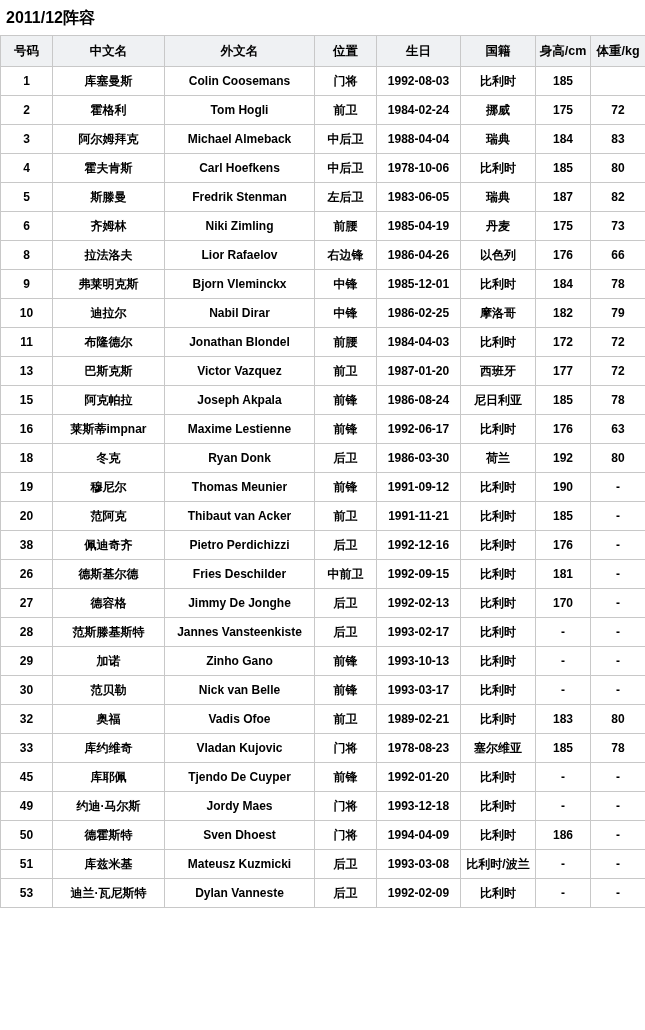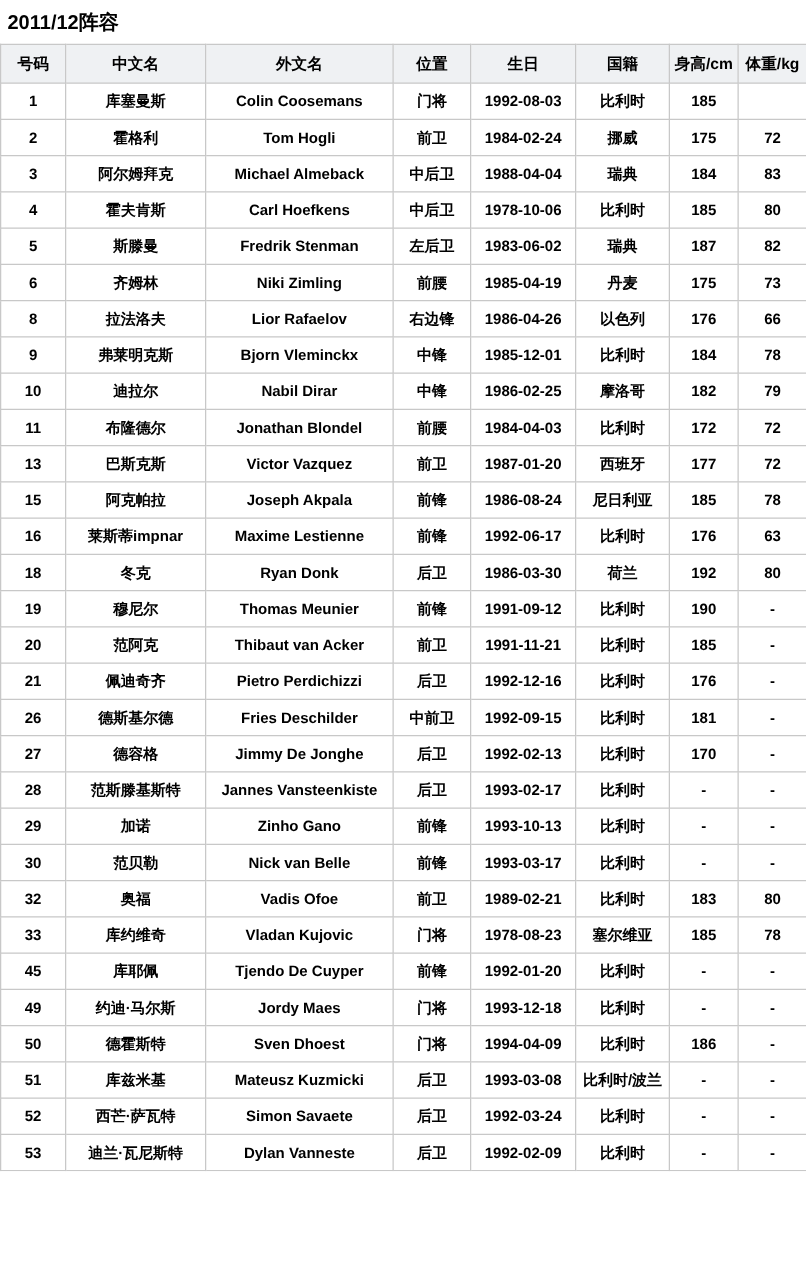--- a/index.html
+++ b/index.html
@@ -126,21 +126,21 @@
           <td>1978-10-06</td>
           <td>比利时</td>
           <td>185</td>
           <td>80</td>
         </tr>
         <tr>
           <td>5</td>
           <td>斯滕曼</td>
           <td>Fredrik Stenman</td>
           <td>左后卫</td>
-          <td>1983-06-02</td>
+          <td>1983-06-05</td>
           <td>瑞典</td>
           <td>187</td>
           <td>82</td>
         </tr>
         <tr>
           <td>6</td>
           <td>齐姆林</td>
           <td>Niki Zimling</td>
           <td>前腰</td>
           <td>1985-04-19</td>
@@ -242,21 +242,21 @@
           <td>20</td>
           <td>范阿克</td>
           <td>Thibaut van Acker</td>
           <td>前卫</td>
           <td>1991-11-21</td>
           <td>比利时</td>
           <td>185</td>
           <td>-</td>
         </tr>
         <tr>
-          <td>21</td>
+          <td>38</td>
           <td>佩迪奇齐</td>
           <td>Pietro Perdichizzi</td>
           <td>后卫</td>
           <td>1992-12-16</td>
           <td>比利时</td>
           <td>176</td>
           <td>-</td>
         </tr>
         <tr>
           <td>26</td>
@@ -362,30 +362,20 @@
           <td>51</td>
           <td>库兹米基</td>
           <td>Mateusz Kuzmicki</td>
           <td>后卫</td>
           <td>1993-03-08</td>
           <td>比利时/波兰</td>
           <td>-</td>
           <td>-</td>
         </tr>
         <tr>
-          <td>52</td>
-          <td>西芒·萨瓦特</td>
-          <td>Simon Savaete</td>
-          <td>后卫</td>
-          <td>1992-03-24</td>
-          <td>比利时</td>
-          <td>-</td>
-          <td>-</td>
-        </tr>
-        <tr>
           <td>53</td>
           <td>迪兰·瓦尼斯特</td>
           <td>Dylan Vanneste</td>
           <td>后卫</td>
           <td>1992-02-09</td>
           <td>比利时</td>
           <td>-</td>
           <td>-</td>
         </tr>
       </tbody>

